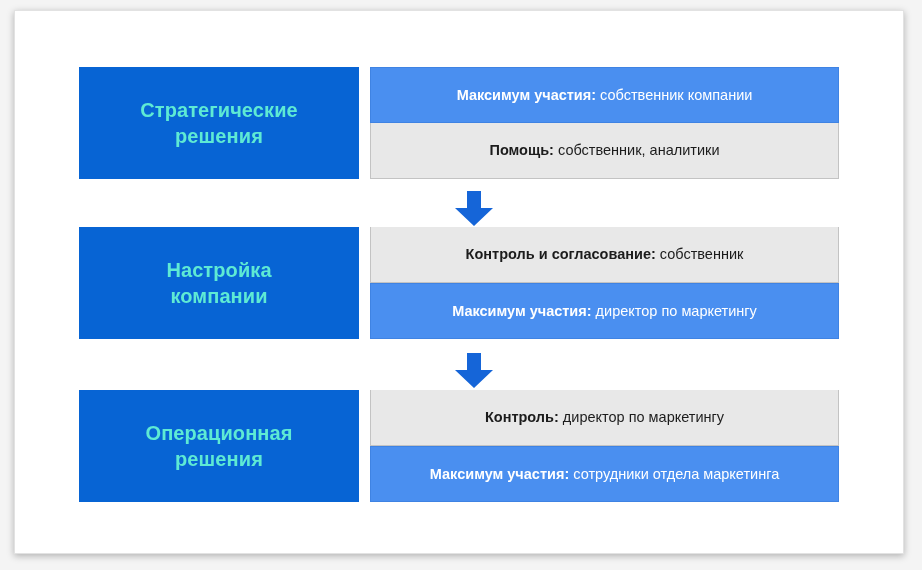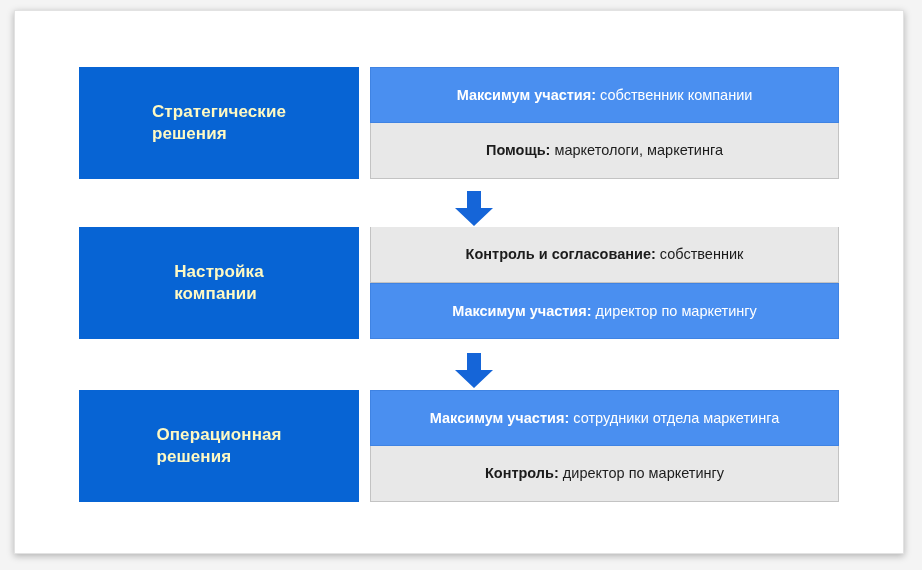--- a/index.html
+++ b/index.html
@@ -61,25 +61,25 @@
     width: 280px;
     height: 112px;
     background: #0764d4;
     display: flex;
     align-items: center;
     justify-content: center;
     box-sizing: border-box;
     padding: 4px 12px;
   }
   .stage-label {
-    color: #fef9c3;
-    font-size: 17px;
+    color: #5eead4;
+    font-size: 20px;
     font-weight: bold;
     line-height: 1.32;
-    text-align: left;
+    text-align: center;
     letter-spacing: 0.1px;
     white-space: pre-line;
   }
 
   
   .detail-stack {
     position: absolute;
     left: 291px;
     top: 0;
     width: 469px;
@@ -143,21 +143,21 @@
         <div class="detail-stack">
           <div class="detail-row primary">
             <div class="detail-text">
               <span class="lbl">Максимум участия:</span>
               <span class="val">собственник компании</span>
             </div>
           </div>
           <div class="detail-row secondary">
             <div class="detail-text">
               <span class="lbl">Помощь:</span>
-              <span class="val">маркетологи, маркетинга</span>
+              <span class="val">собственник, аналитики</span>
             </div>
           </div>
         </div>
       </div>
 
       <div class="arrow arrow-0">
         <svg viewBox="0 0 44 36" xmlns="http://www.w3.org/2000/svg" aria-hidden="true">
           <polygon points="15,0 29,0 29,17 41,17 22,35 3,17 15,17" fill="#1565d8"></polygon>
         </svg>
       </div>
@@ -188,30 +188,30 @@
           <polygon points="15,0 29,0 29,17 41,17 22,35 3,17 15,17" fill="#1565d8"></polygon>
         </svg>
       </div>
 
       <div class="row row-2">
         <div class="stage-box">
           <div class="stage-label">Операционная
 решения</div>
         </div>
         <div class="detail-stack">
+          <div class="detail-row secondary">
+            <div class="detail-text">
+              <span class="lbl">Контроль:</span>
+              <span class="val">директор по маркетингу</span>
+            </div>
+          </div>
           <div class="detail-row primary">
             <div class="detail-text">
               <span class="lbl">Максимум участия:</span>
               <span class="val">сотрудники отдела маркетинга</span>
-            </div>
-          </div>
-          <div class="detail-row secondary">
-            <div class="detail-text">
-              <span class="lbl">Контроль:</span>
-              <span class="val">директор по маркетингу</span>
             </div>
           </div>
         </div>
       </div>
 
     </div>
   </div>
 </div>
 
 </body></html>

